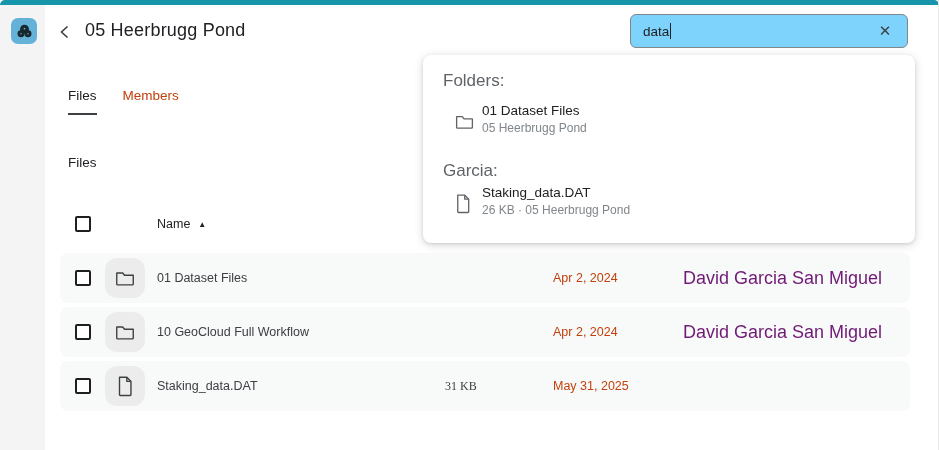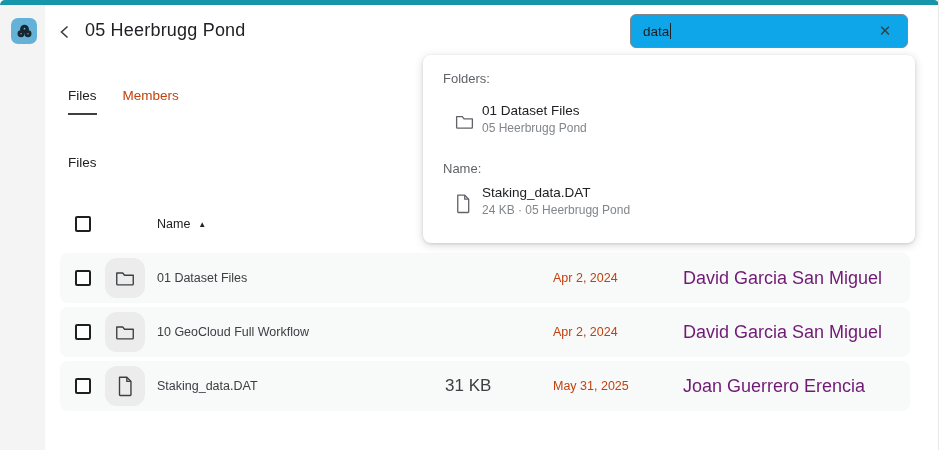--- a/index.html
+++ b/index.html
@@ -32,21 +32,21 @@
     position:absolute; top:21px; left:54px; width:22px; height:22px;
     display:flex; align-items:center; justify-content:center; cursor:pointer;
   }
   .page-title {
     position:absolute; top:20px; left:85px;
     font-size:18px; font-weight:500; color:#202124; letter-spacing:.2px;
   }
   
   .search-field {
     position:absolute; top:14px; left:630px; width:278px; height:34px;
-    background:#0ea5e9; border:1px solid #80868b; border-radius:6px;
+    background:#7dd3fc; border:1px solid #80868b; border-radius:6px;
     display:flex; align-items:center; padding:0 12px; cursor:text;
   }
   .search-text { font-size:13.5px; color:#202124; }
   .caret { width:1px; height:16px; background:#202124; margin-left:1px; }
   .search-clear {
     margin-left:auto; font-size:15px; color:#3c4043; cursor:pointer;
     width:20px; text-align:center; line-height:20px;
   }
   
   .tabs { position:absolute; top:88px; left:68px; display:flex; gap:26px; }
@@ -77,31 +77,31 @@
     background:#f8f9f9; border-radius:8px;
     display:flex; align-items:center; cursor:pointer;
   }
   .file-row .checkbox { margin-left:15px; }
   .icon-chip {
     width:40px; height:40px; border-radius:12px; background:#ececec;
     margin-left:14px; display:flex; align-items:center; justify-content:center;
     flex:0 0 auto;
   }
   .cell-name { position:absolute; left:97px; font-size:12.5px; color:#3c4043; }
-  .cell-size { position:absolute; left:385px; font-size:17px; color:#3c4043; }
+  .cell-size { position:absolute; left:385px; font-size:12px; color:#3c4043;font-family:Liberation Serif, serif; }
   .cell-date { position:absolute; left:493px; font-size:12.5px; color:#c2410c; }
   .cell-owner { position:absolute; left:623px; font-size:18px; color:#701a75; }
   
   .search-dropdown {
     position:absolute; top:55px; left:423px; width:492px; height:188px;
     background:#ffffff; border-radius:8px;
     box-shadow:0 2px 10px rgba(0,0,0,0.16), 0 1px 3px rgba(0,0,0,0.10);
     z-index:10;
   }
-  .dd-label { position:absolute; left:20px; font-size:13px; color:#5f6368; }
+  .dd-label { position:absolute; left:20px; font-size:17px; color:#5f6368; }
   .dd-item { position:absolute; left:0; width:492px; height:44px; cursor:pointer; }
   .dd-item-icon { position:absolute; left:31px; top:10px; }
   .dd-item-title { position:absolute; left:59px; top:2px; font-size:13.5px; color:#202124; }
   .dd-item-sub { position:absolute; left:59px; top:20px; font-size:12px; color:#80868b; }
   svg { display:block; }
 </style>
 </head>
 <body>
 
 <div class="top-accent-bar"></div>
@@ -192,43 +192,42 @@
       <span>
         <svg width="20" height="22" viewBox="0 0 20 24">
           <path d="M4 2.5 h8 l4.5 4.5 v14.5 a0.8 0.8 0 0 1 -0.8 0.8 H4.8 a0.8 0.8 0 0 1 -0.8 -0.8 z" fill="none" stroke="#3c4043" stroke-width="1.5" stroke-linejoin="round"></path>
           <path d="M12 2.5 v4.5 h4.5" fill="none" stroke="#3c4043" stroke-width="1.5" stroke-linejoin="round"></path>
         </svg>
       </span>
     </div>
     <span class="cell-name">Staking_data.DAT</span>
     <span class="cell-size">31 KB</span>
     <span class="cell-date">May 31, 2025</span>
-    <span class="cell-owner">Joan Guerrero Erencia</span>
   </div>
 
 </div>
 
 <div class="search-dropdown">
   <div class="dd-label" style="top:16px;">Folders:</div>
 
   <div class="dd-item" style="top:46px;">
     <span class="dd-item-icon">
       <svg width="21" height="21" viewBox="0 0 24 24">
         <path d="M3 6.5 h6.5 l2 2.5 H21 v9.5 a1 1 0 0 1 -1 1 H4 a1 1 0 0 1 -1 -1 z" fill="none" stroke="#5f6368" stroke-width="1.5" stroke-linejoin="round"></path>
       </svg>
     </span>
     <span class="dd-item-title">01 Dataset Files</span>
     <span class="dd-item-sub">05 Heerbrugg Pond</span>
   </div>
 
-  <div class="dd-label" style="top:106px;">Name:</div>
+  <div class="dd-label" style="top:106px;">Garcia:</div>
 
   <div class="dd-item" style="top:128px;">
     <span class="dd-item-icon">
       <svg width="18" height="21" viewBox="0 0 20 24">
         <path d="M4 2.5 h8 l4.5 4.5 v14.5 a0.8 0.8 0 0 1 -0.8 0.8 H4.8 a0.8 0.8 0 0 1 -0.8 -0.8 z" fill="none" stroke="#5f6368" stroke-width="1.5" stroke-linejoin="round"></path>
         <path d="M12 2.5 v4.5 h4.5" fill="none" stroke="#5f6368" stroke-width="1.5" stroke-linejoin="round"></path>
       </svg>
     </span>
     <span class="dd-item-title">Staking_data.DAT</span>
-    <span class="dd-item-sub">24 KB · 05 Heerbrugg Pond</span>
+    <span class="dd-item-sub">26 KB · 05 Heerbrugg Pond</span>
   </div>
 </div>
 
 </body></html>

